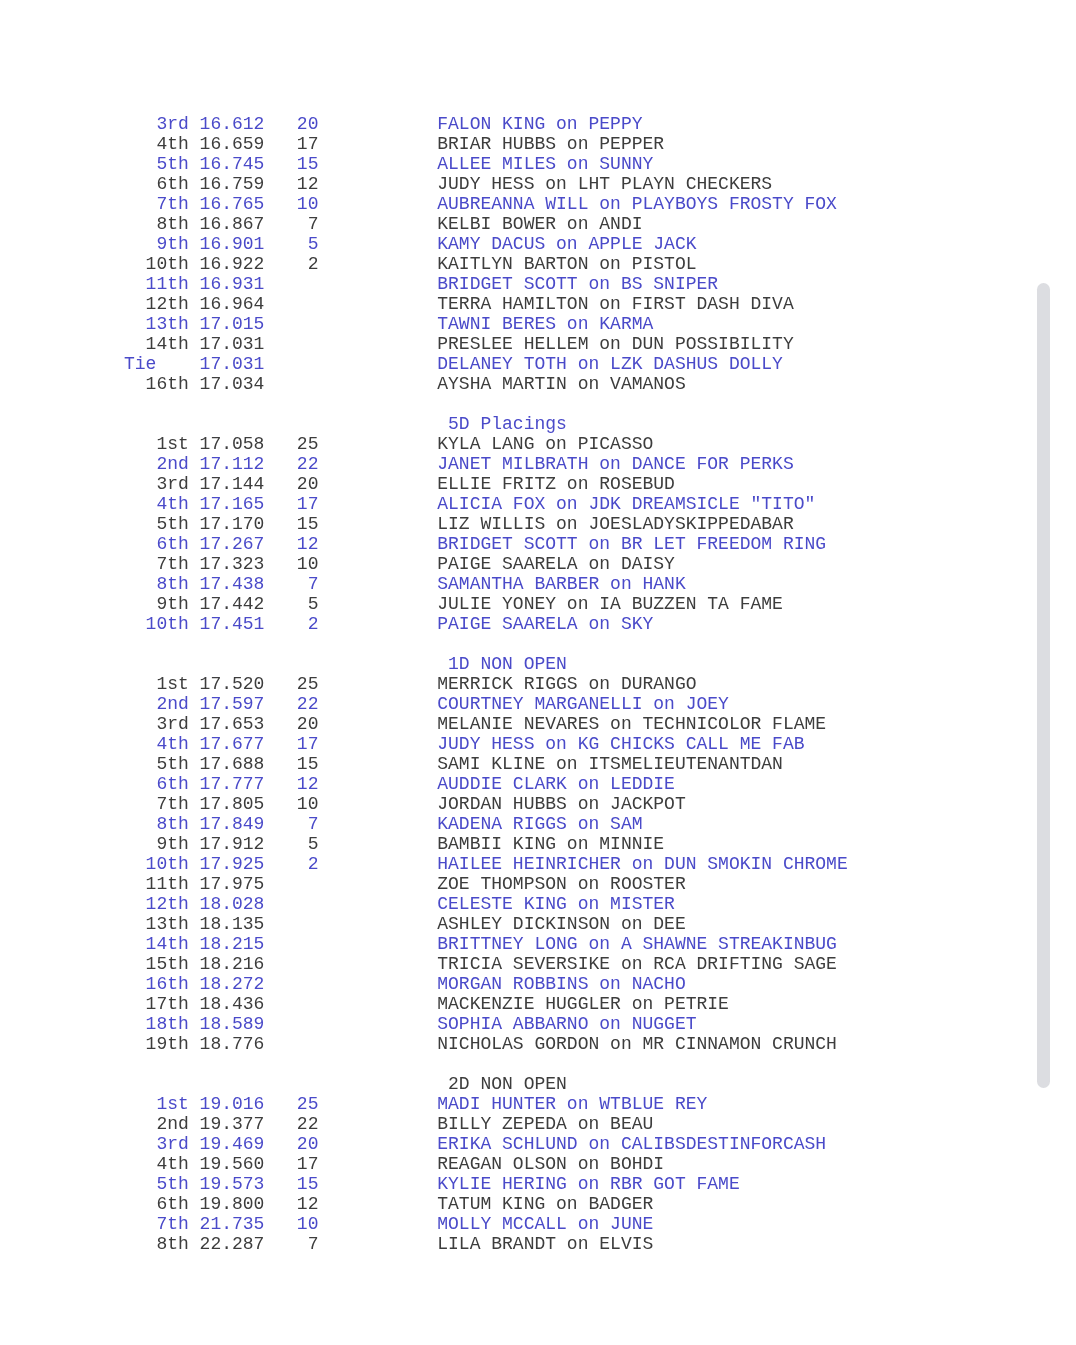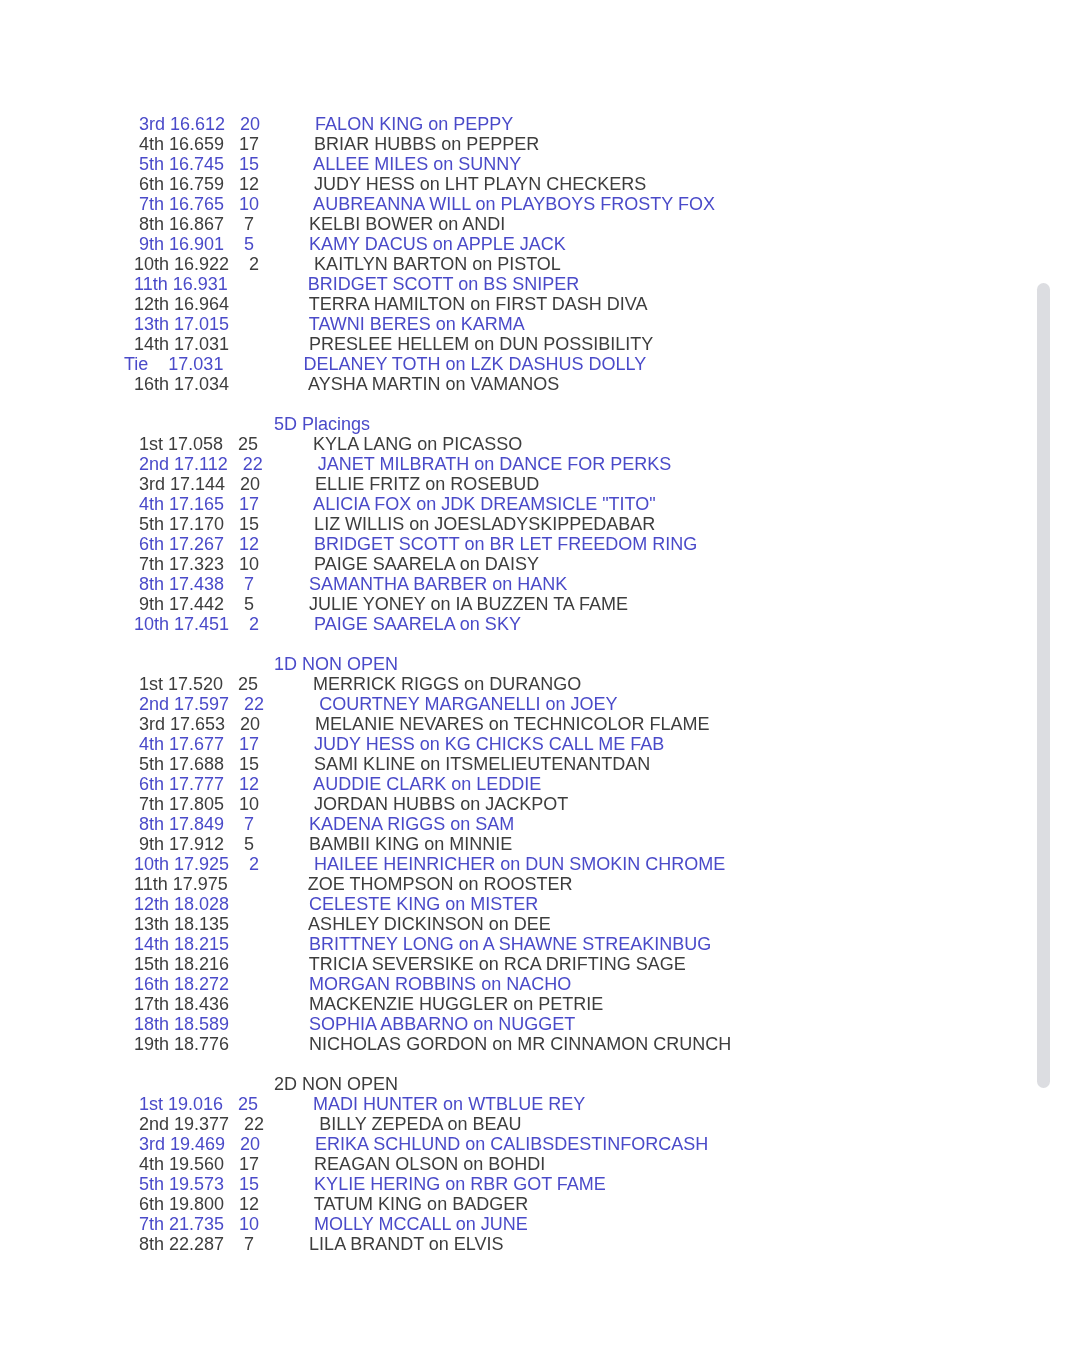--- a/index.html
+++ b/index.html
@@ -11,21 +11,21 @@
     width: 1076px;
     height: 1345px;
     position: relative;
     overflow: hidden;
     font-family: "Liberation Mono", monospace;
   }
   #results {
     position: absolute;
     left: 124px;
     top: 114px;
-    font-family: Liberation Sans, sans-serif;
+    font-family: Liberation Mono, monospace;
     font-size: 18px;
     line-height: 20px;
     white-space: pre;
     letter-spacing: 0;
   }
   #results .row {
     height: 20px;
   }
   #results .link   { color: #4a4ac9; }
   #results .plain  { color: #3d3d3d; }

